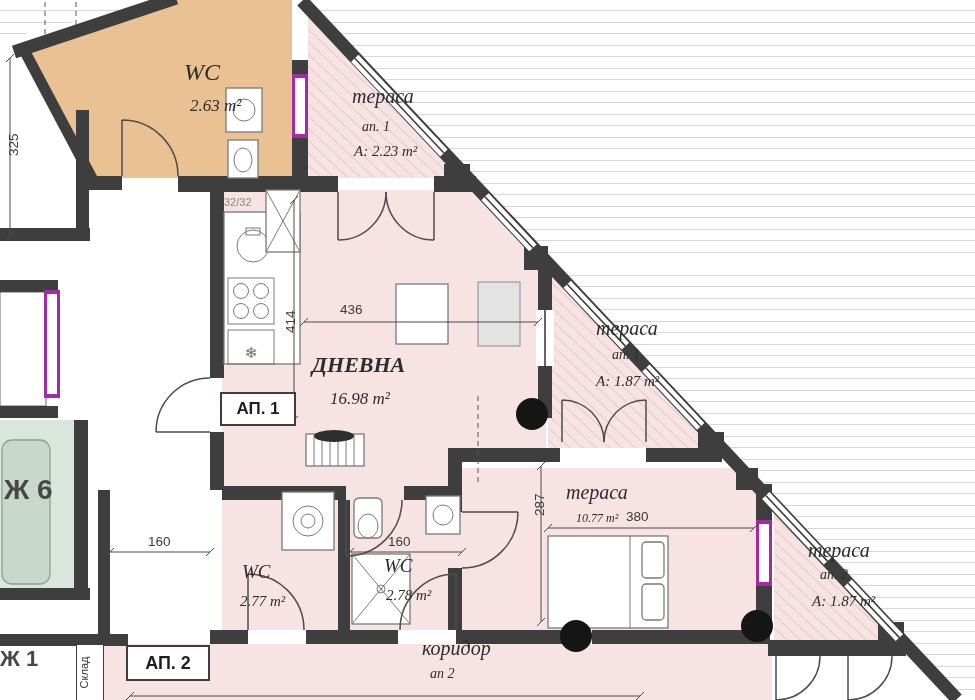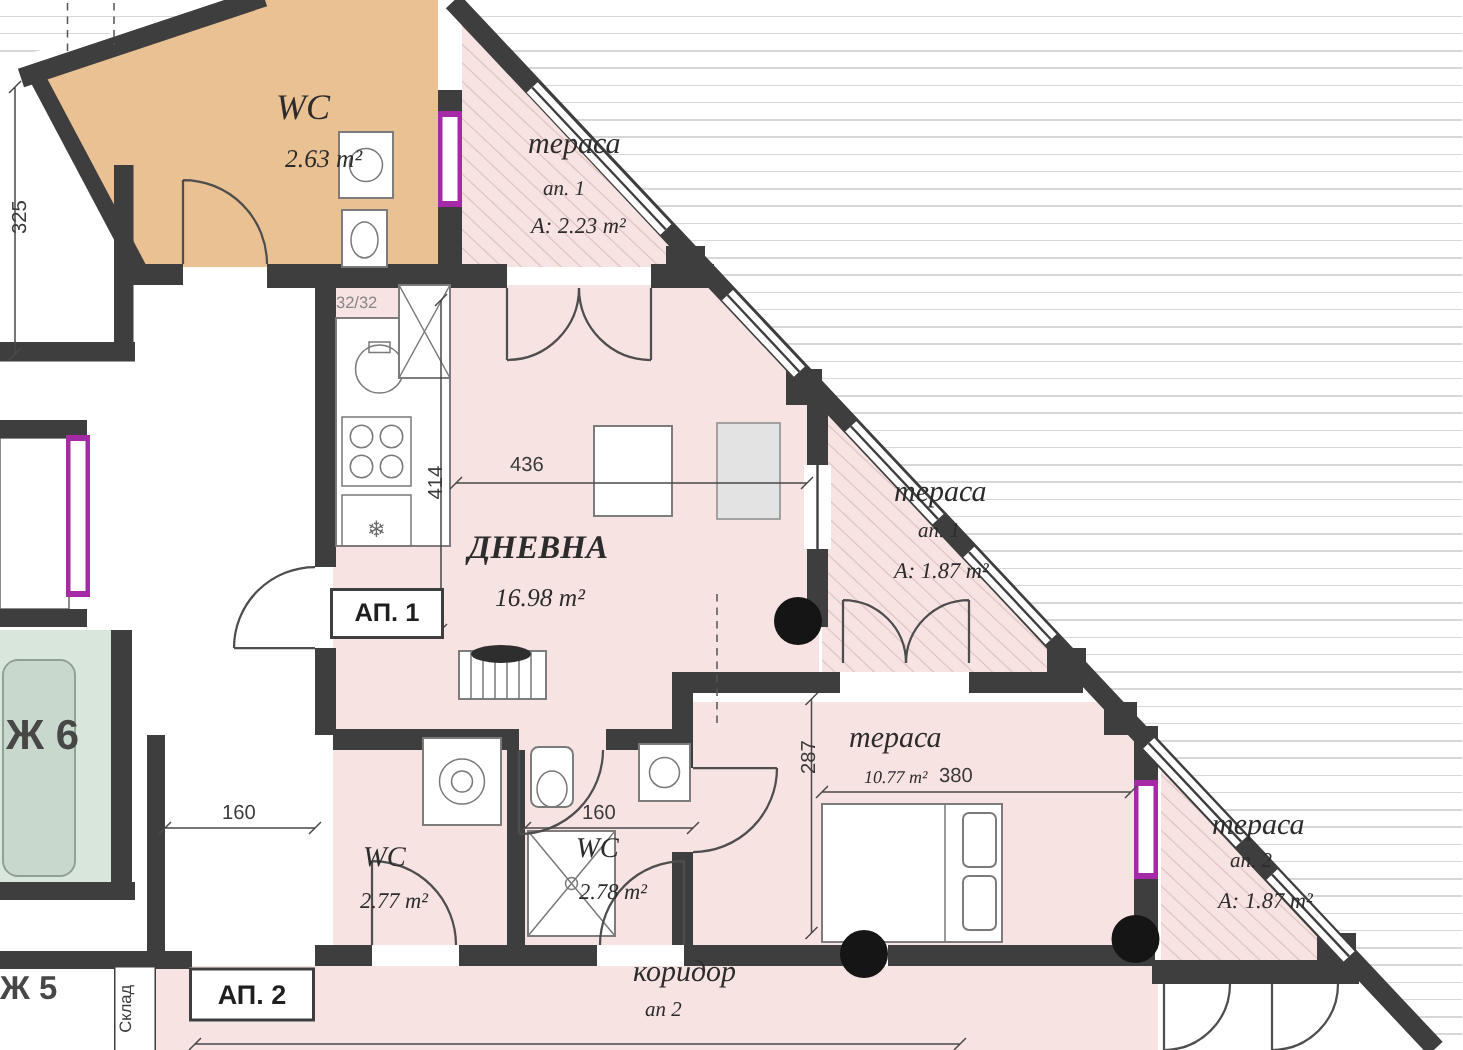--- a/index.html
+++ b/index.html
@@ -258,21 +258,21 @@
   <div class="lbl" style="left:386px;top:588px;font-size:15px;">2.78 m²</div>
 
   <div class="lbl" style="left:808px;top:540px;font-size:20px;">тераса</div>
   <div class="lbl" style="left:820px;top:568px;font-size:14px;">ап. 2</div>
   <div class="lbl" style="left:812px;top:594px;font-size:15px;">A: 1.87 m²</div>
 
   <div class="lbl" style="left:422px;top:638px;font-size:20px;">коридор</div>
   <div class="lbl" style="left:430px;top:667px;font-size:14px;">ап 2</div>
 
   <div class="lbl sans bold" style="left:4px;top:476px;font-size:28px;color:#474747;">Ж 6</div>
-  <div class="lbl sans bold" style="left:0px;top:648px;font-size:22px;color:#474747;">Ж 5</div>
+  <div class="lbl sans bold" style="left:0px;top:648px;font-size:22px;color:#474747;">Ж 1</div>
 
   <div class="tag-box" style="left:220px;top:392px;width:72px;height:30px;font-size:17px;">
     <span>АП. 1</span>
   </div>
   <div class="tag-box" style="left:126px;top:645px;width:80px;height:32px;font-size:18px;">
     <span>АП. 2</span>
   </div>
 
   <div class="storage-box" style="left:76px;top:644px;width:26px;height:56px;">
     <div class="dim-lbl rot" style="left:-8px;top:22px;">Склад</div>

